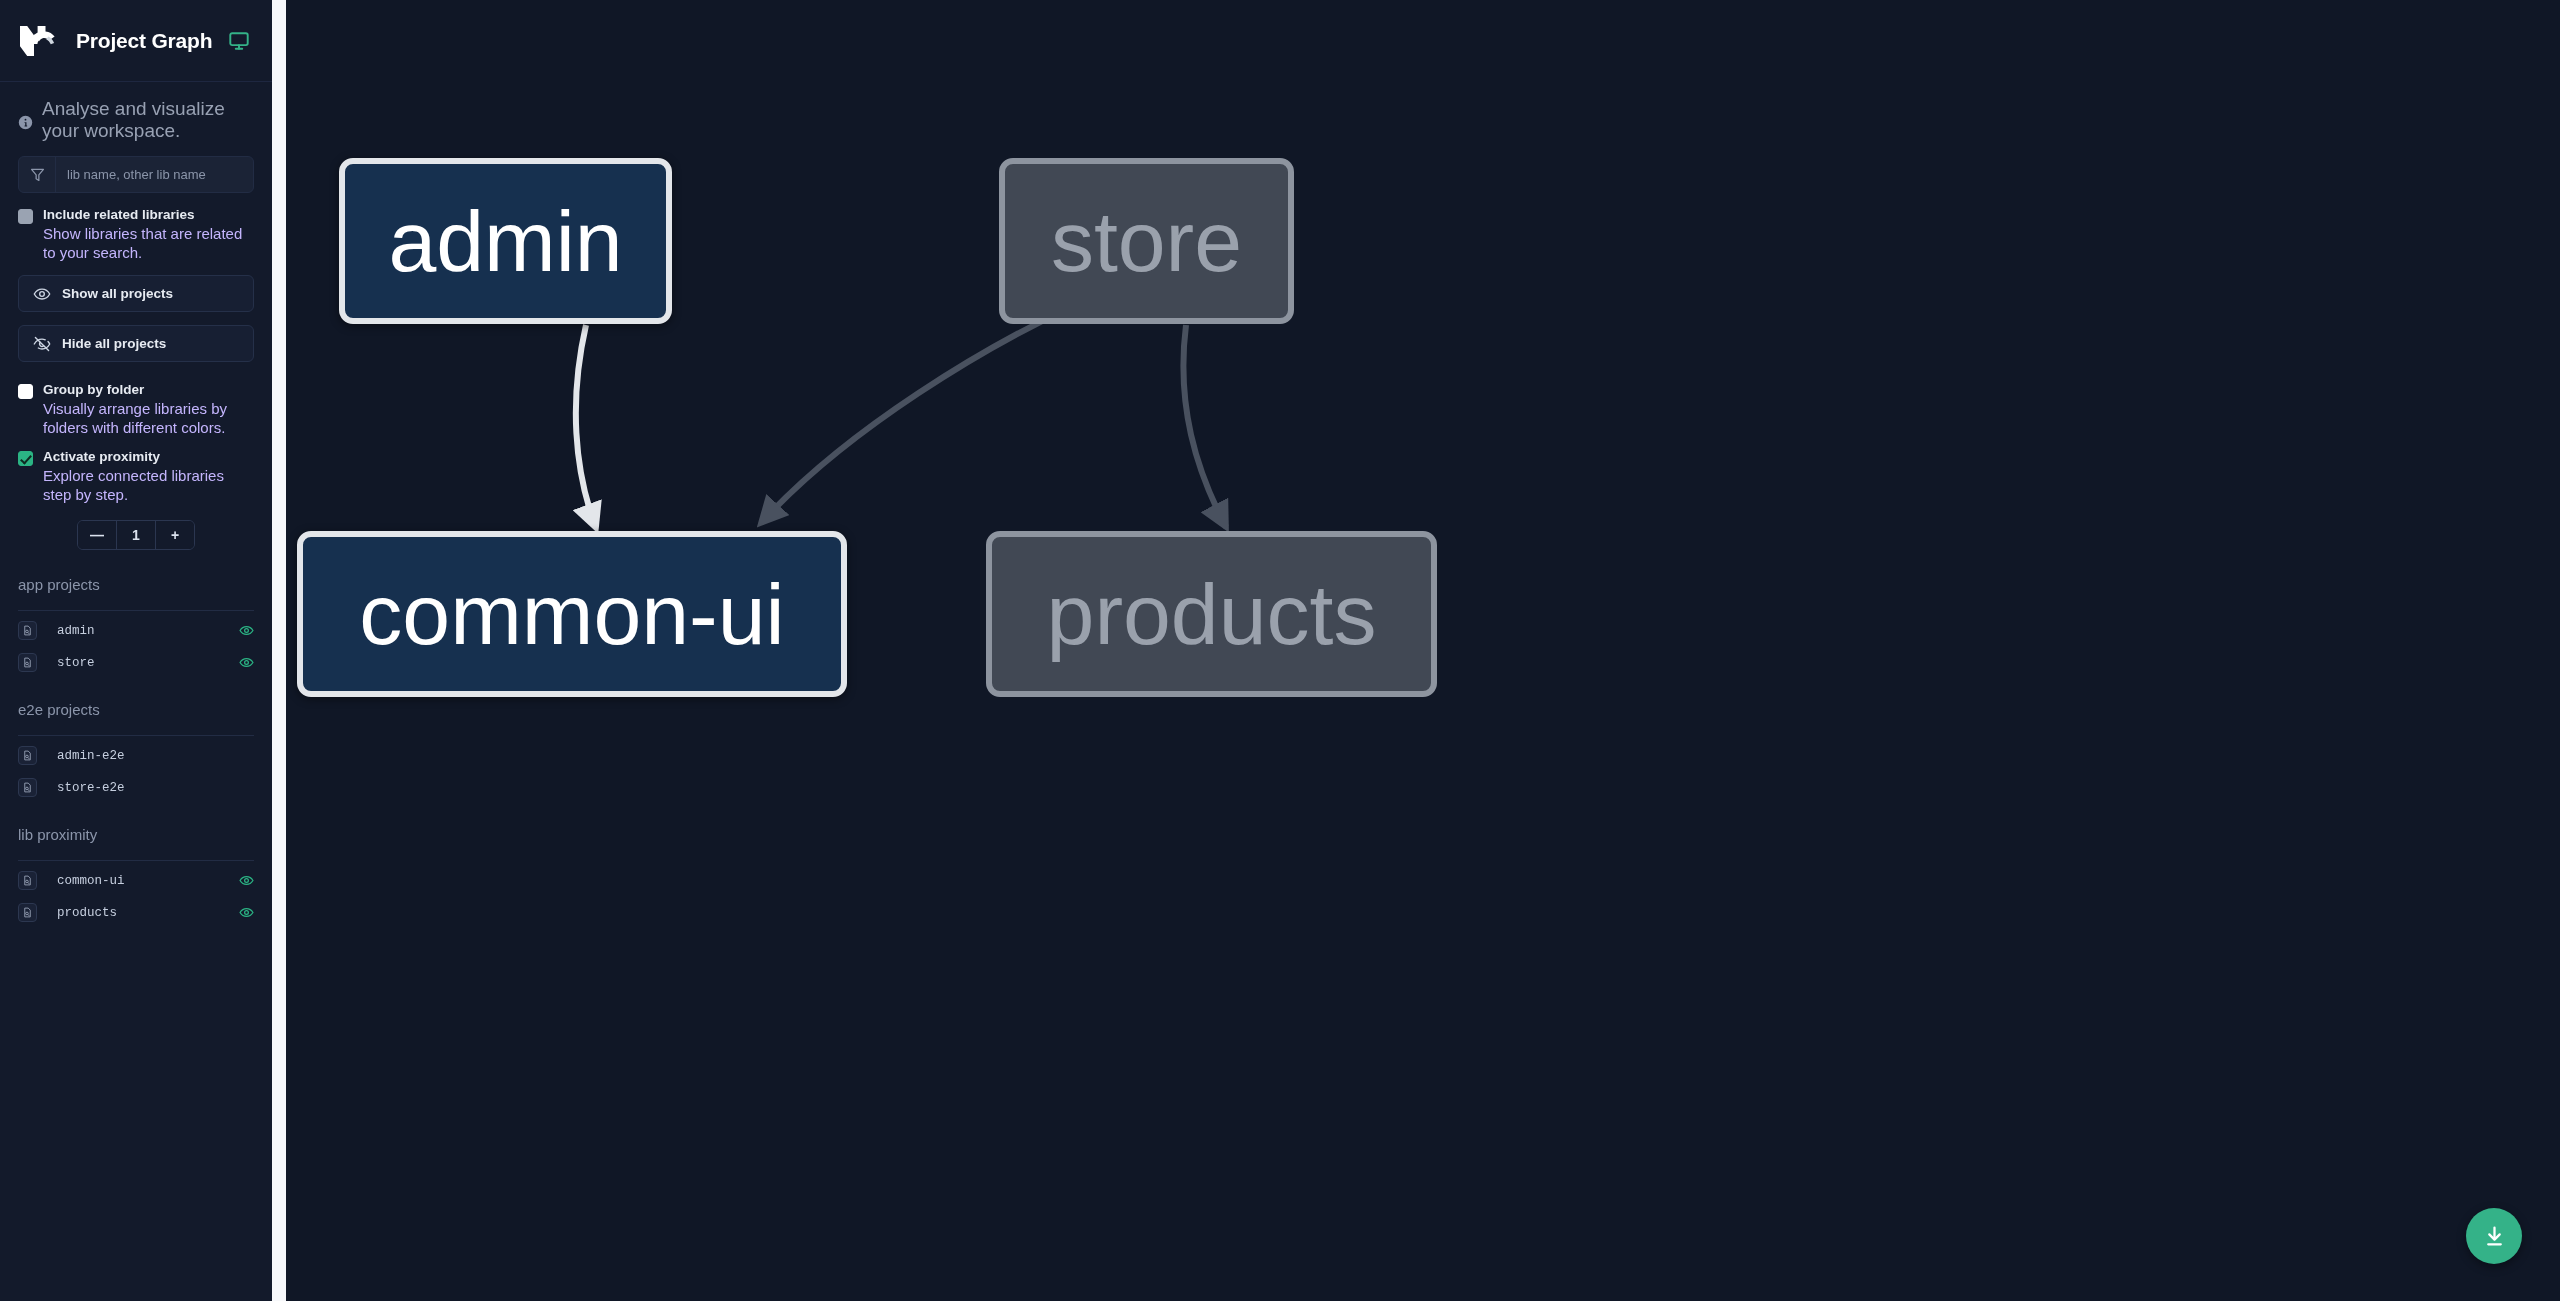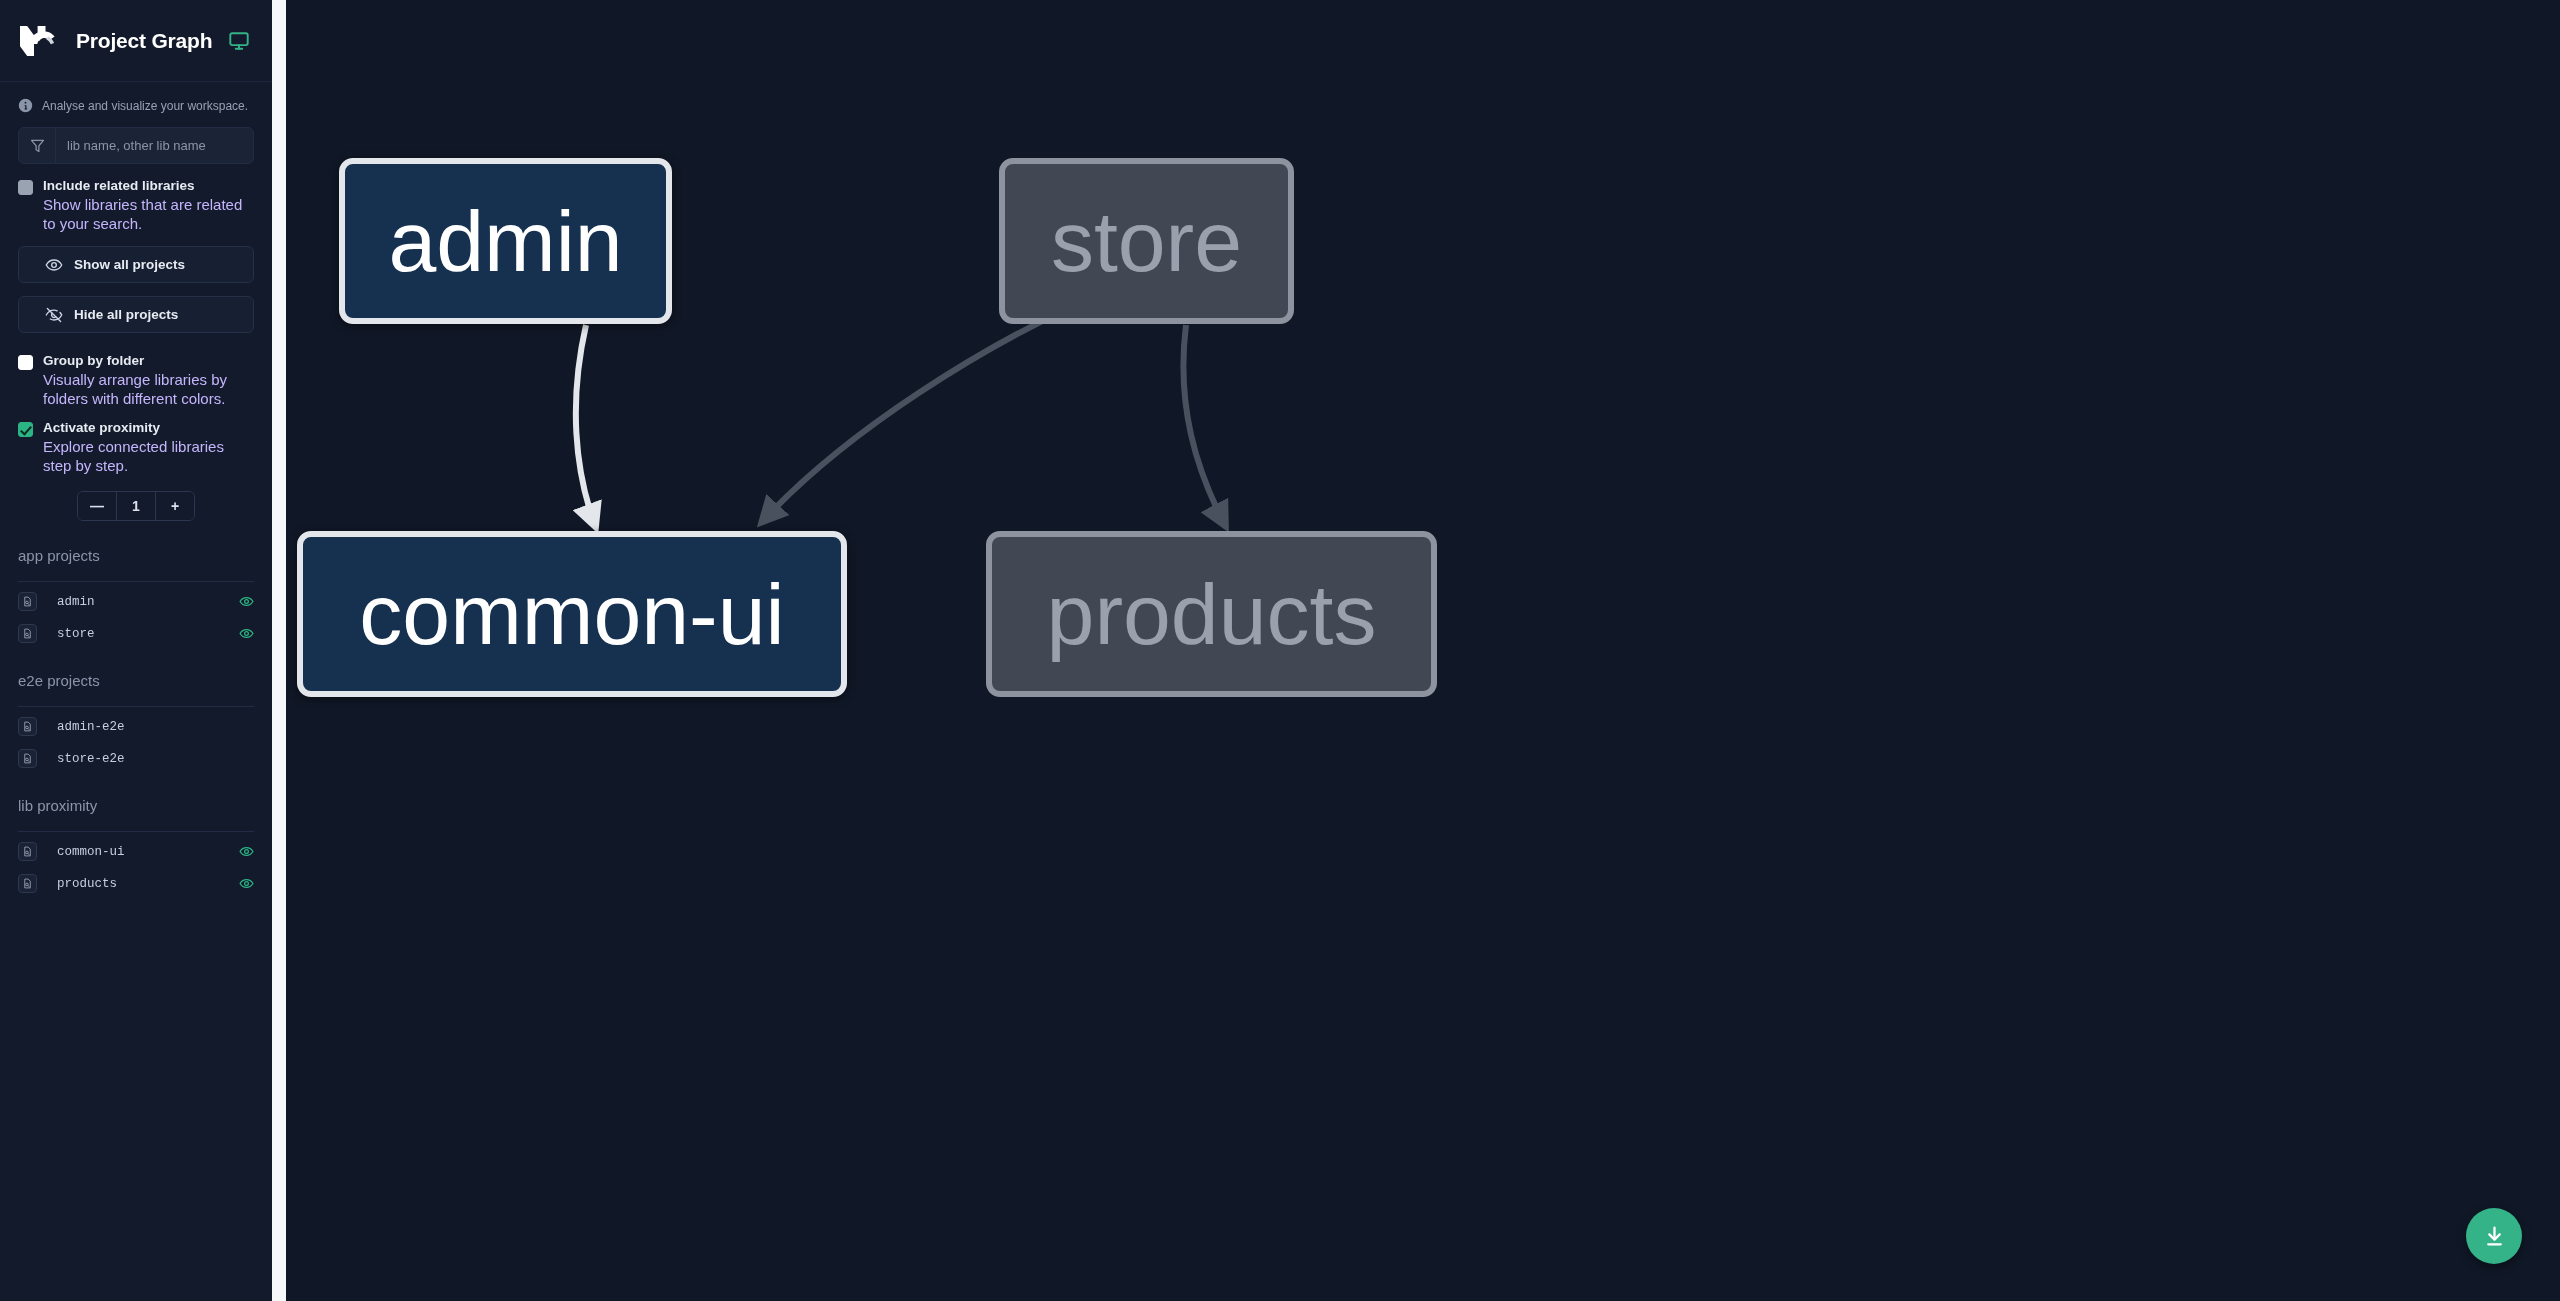--- a/index.html
+++ b/index.html
@@ -29,21 +29,21 @@
   .nx-logo { width: 42px; height: 38px; flex: 0 0 42px; }
   .sb-title {
     color: #ffffff; font-size: 21px; font-weight: 700;
     margin-left: 16px; letter-spacing: -0.2px; white-space: nowrap;
   }
   .monitor-icon { margin-left: 16px; width: 22px; height: 22px; flex:0 0 22px; }
 
   .sb-tagline {
     display: flex; align-items: center; gap: 9px;
     padding: 16px 18px 14px 18px;
-    color: #98a1b3; font-size: 12px;
+    color: #98a1b3; font-size: 19px;
   }
   .info-icon { width: 15px; height: 15px; flex: 0 0 15px; }
 
   .sb-body { padding: 0 18px; flex: 1 1 auto; overflow: hidden; }
 
   .search-row {
     display: flex; align-items: stretch;
     height: 37px; border-radius: 6px; overflow: hidden;
     background: #1b2336; border: 1px solid #222c44;
   }
@@ -71,21 +71,21 @@
     content: ""; position: absolute; left: 4px; top: 0.5px;
     width: 4px; height: 9px; border: solid #0f2b22;
     border-width: 0 2px 2px 0; transform: rotate(42deg);
   }
   .check-text { flex: 1 1 auto; }
   .check-label { color: #e7ebf2; font-size: 13.5px; font-weight: 700; line-height: 16px; }
   .check-desc { color: #c4b5fd; font-size: 15px; line-height: 19px; margin-top: 1px; }
 
   .pill-btn {
     display: flex; align-items: center; gap: 11px;
-    height: 37px; margin-top: 13px; padding: 0 26px;
+    height: 37px; margin-top: 13px; padding: 0 14px;
     border: 1px solid #253049; border-radius: 6px;
     background: #171f33; color: #e7ebf2;
     font-size: 13.5px; font-weight: 700; cursor: pointer;
   }
   .pill-btn svg { width: 18px; height: 18px; flex: 0 0 18px; }
 
   .stepper {
     display: flex; margin: 16px auto 0 auto; width: 118px; height: 30px;
     border: 1px solid #2b3consumer; border-radius: 6px; overflow: hidden;
     border: 1px solid #2b3650;

